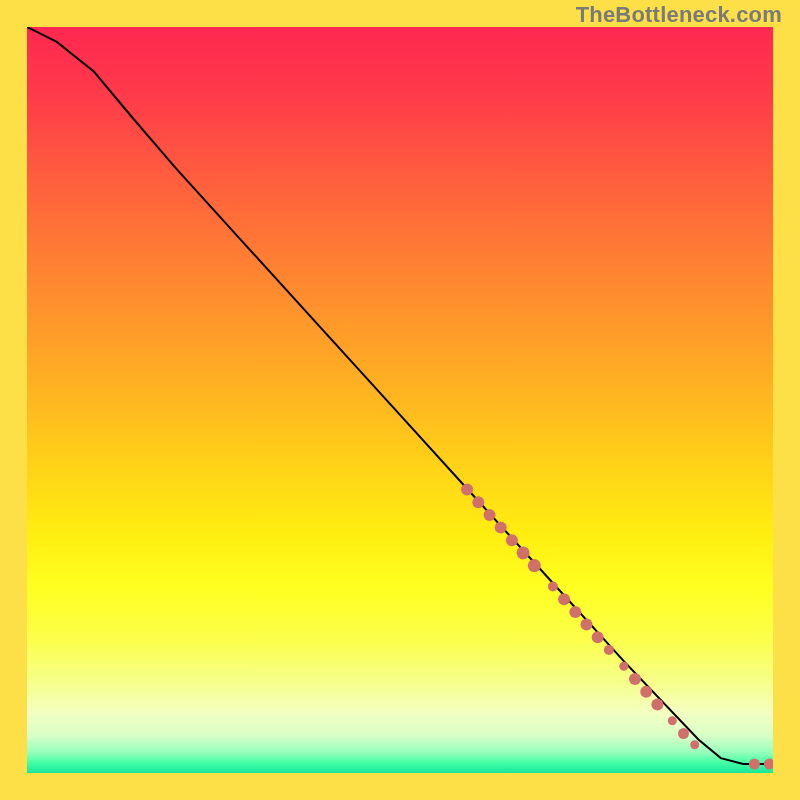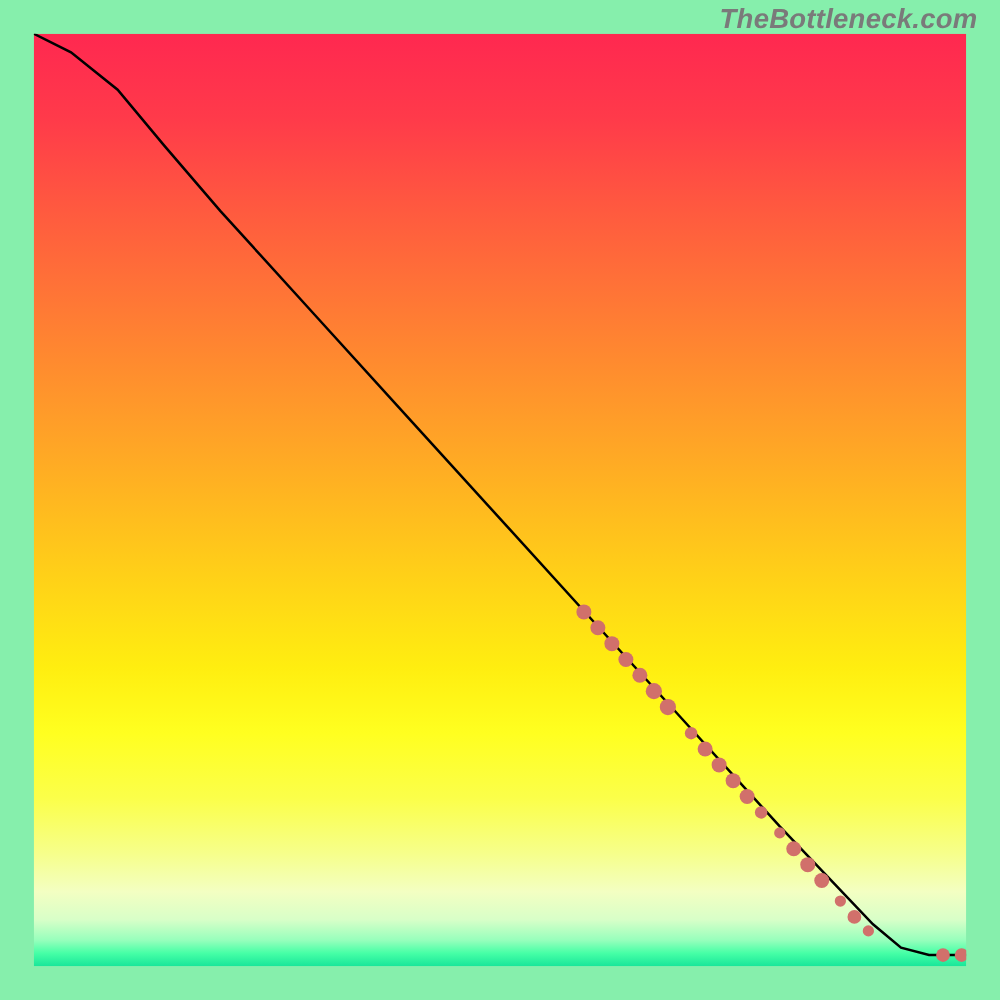--- a/index.html
+++ b/index.html
@@ -8,22 +8,21 @@
     width: 800px;
     height: 800px;
     background: #000;
     overflow: hidden;
     font-family: Arial, Helvetica, sans-serif;
   }
   .stage {
     position: relative;
     width: 800px;
     height: 800px;
-    background: #86efac;
-    font-style: italic;
+    background: #fde047;
   }
   .watermark {
     position: absolute;
     top: 2px;
     right: 18px;
     font-size: 22px;
     font-weight: 600;
     color: #7a7a7a;
     letter-spacing: 0.2px;
     user-select: none;

